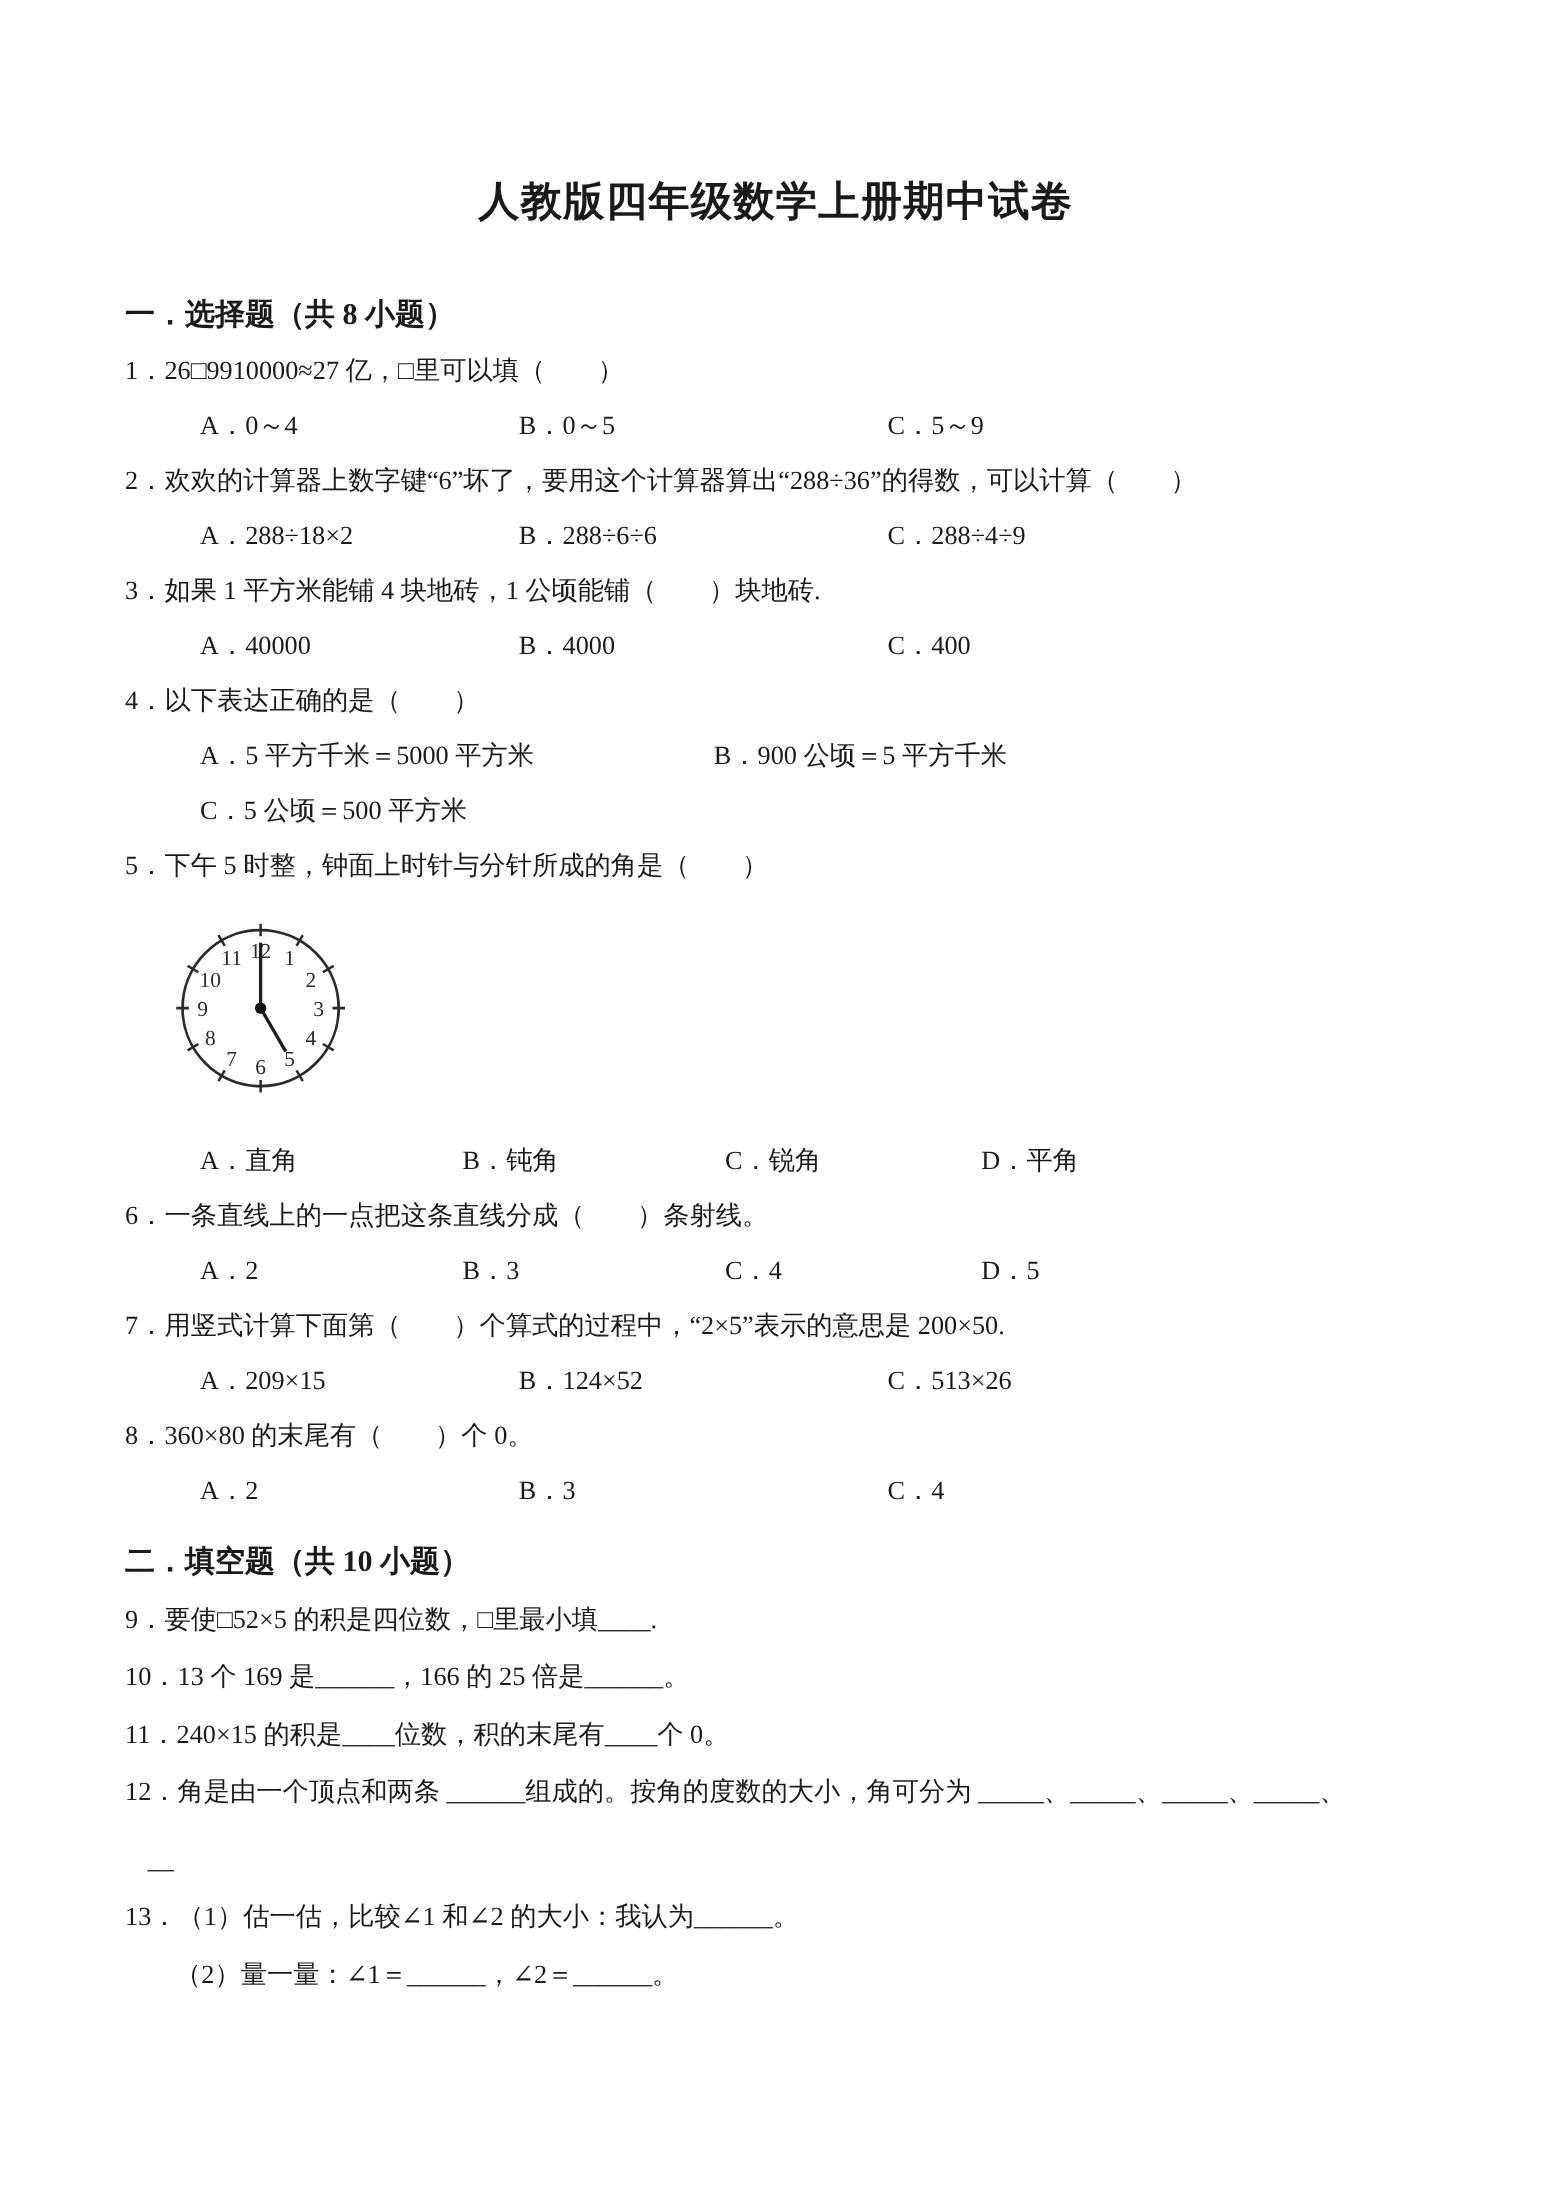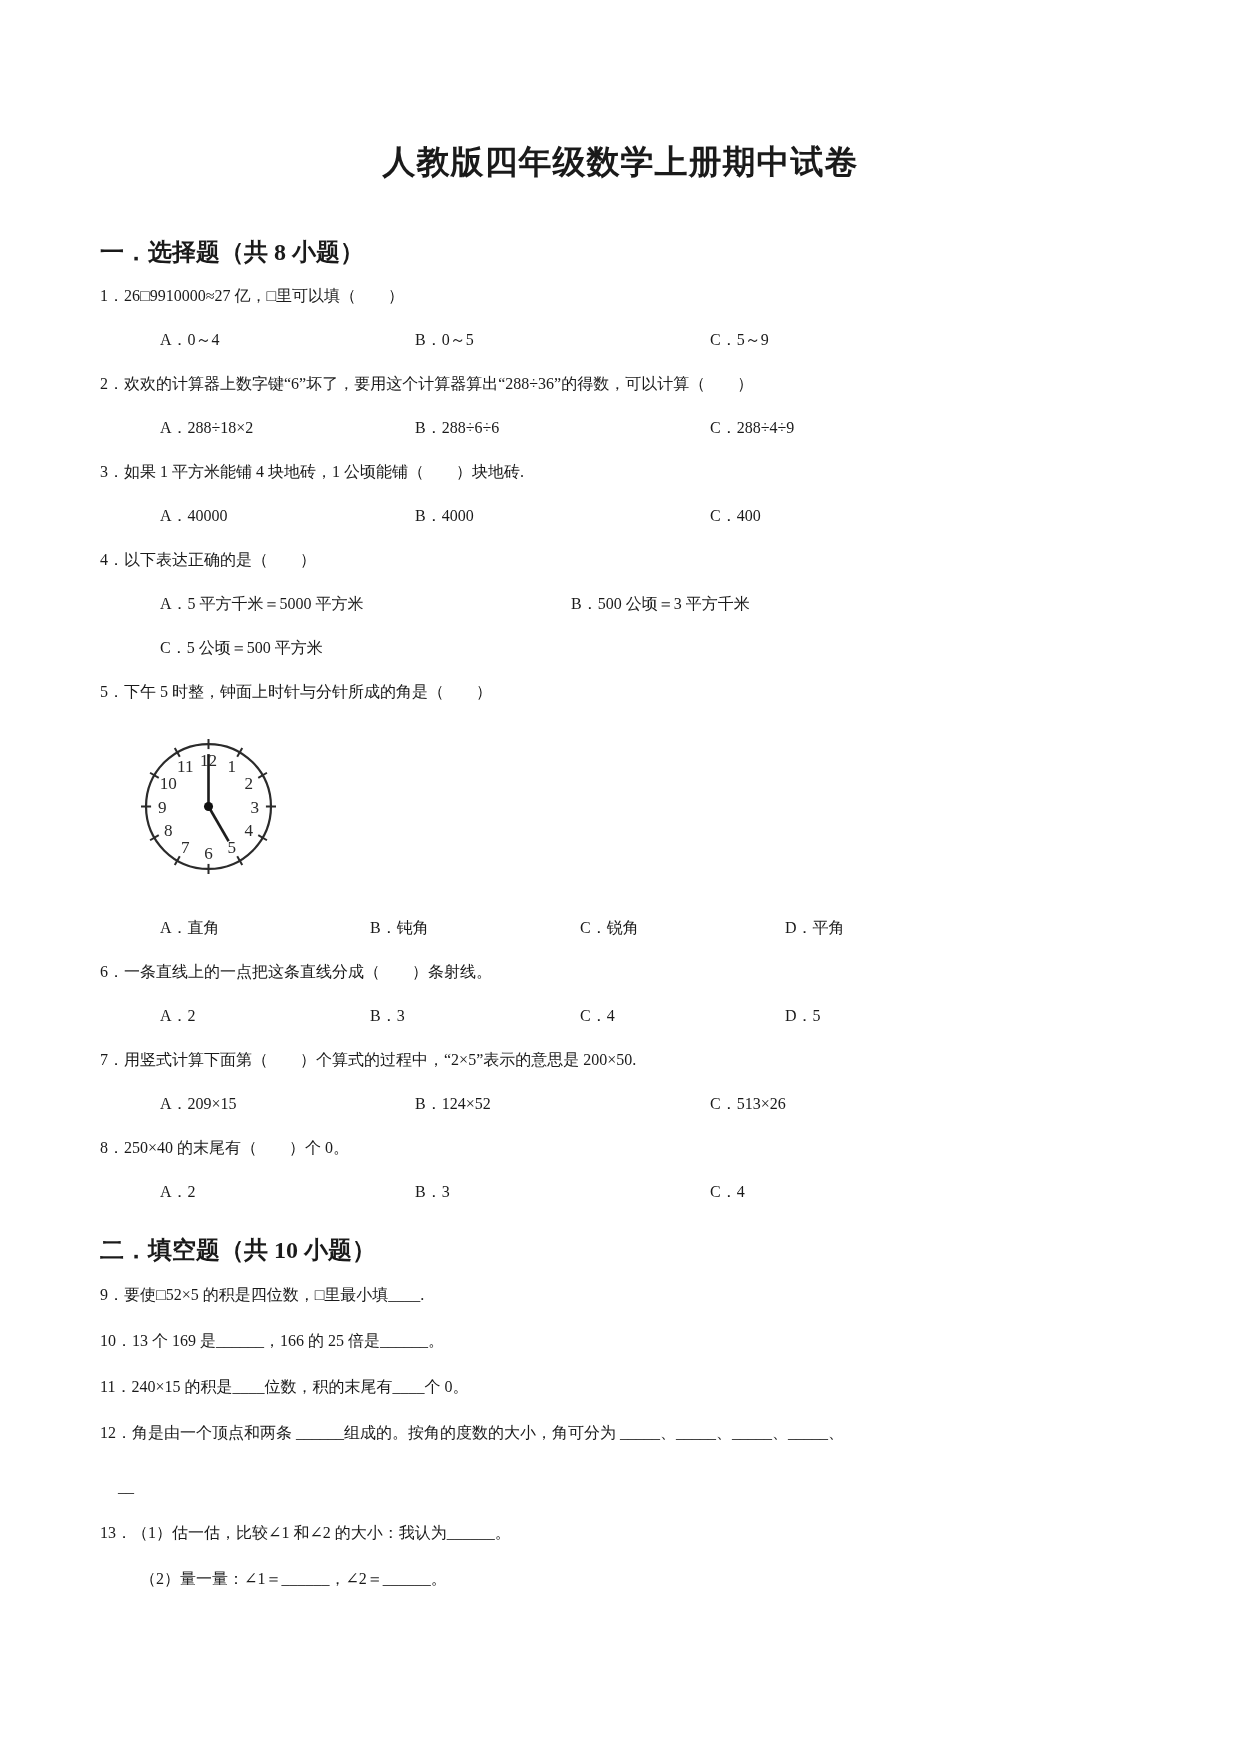--- a/index.html
+++ b/index.html
@@ -20,21 +20,21 @@
   .sec-heading{
     margin-top:48px;
     height:44px;line-height:44px;
     font-size:24px;font-weight:bold;
     white-space:nowrap;
   }
   .sec-heading.second{margin-top:14px;}
   .row{
     position:relative;
     height:44px;line-height:44px;
-    font-size:16px;
+    font-size:21px;
     white-space:nowrap;
   }
   .row.fill{height:46px;line-height:46px;}
   .opt{position:absolute;top:0;}
   .c1{left:43px;margin-left:17px;}
   .b3{left:315px;} .cc3{left:610px;}
   .b4{left:270px;} .cc4{left:480px;} .d4{left:685px;}
   .b2{left:471px;}
   .indent-sm{padding-left:18px;}
   .indent-md{padding-left:40px;}
@@ -83,21 +83,21 @@
     <span class="opt c1">A．40000</span>
     <span class="opt b3">B．4000</span>
     <span class="opt cc3">C．400</span>
   </div>
 
   <div class="row">
     <span>4．</span><span>以下表达正确的是（　　）</span>
   </div>
   <div class="row">
     <span class="opt c1">A．5 平方千米＝5000 平方米</span>
-    <span class="opt b2">B．500 公顷＝3 平方千米</span>
+    <span class="opt b2">B．900 公顷＝5 平方千米</span>
   </div>
   <div class="row">
     <span class="opt c1">C．5 公顷＝500 平方米</span>
   </div>
 
   <div class="row">
     <span>5．</span><span>下午 5 时整，钟面上时针与分针所成的角是（　　）</span>
   </div>
 
   <div class="clock-wrap">
@@ -155,21 +155,21 @@
   <div class="row">
     <span>7．</span><span>用竖式计算下面第（　　）个算式的过程中，“2×5”表示的意思是 200×50.</span>
   </div>
   <div class="row">
     <span class="opt c1">A．209×15</span>
     <span class="opt b3">B．124×52</span>
     <span class="opt cc3">C．513×26</span>
   </div>
 
   <div class="row">
-    <span>8．</span><span>250×40 的末尾有（　　）个 0。</span>
+    <span>8．</span><span>360×80 的末尾有（　　）个 0。</span>
   </div>
   <div class="row">
     <span class="opt c1">A．2</span>
     <span class="opt b3">B．3</span>
     <span class="opt cc3">C．4</span>
   </div>
 
   <div class="sec-heading second">二．填空题（共 10 小题）</div>
 
   <div class="row fill">

